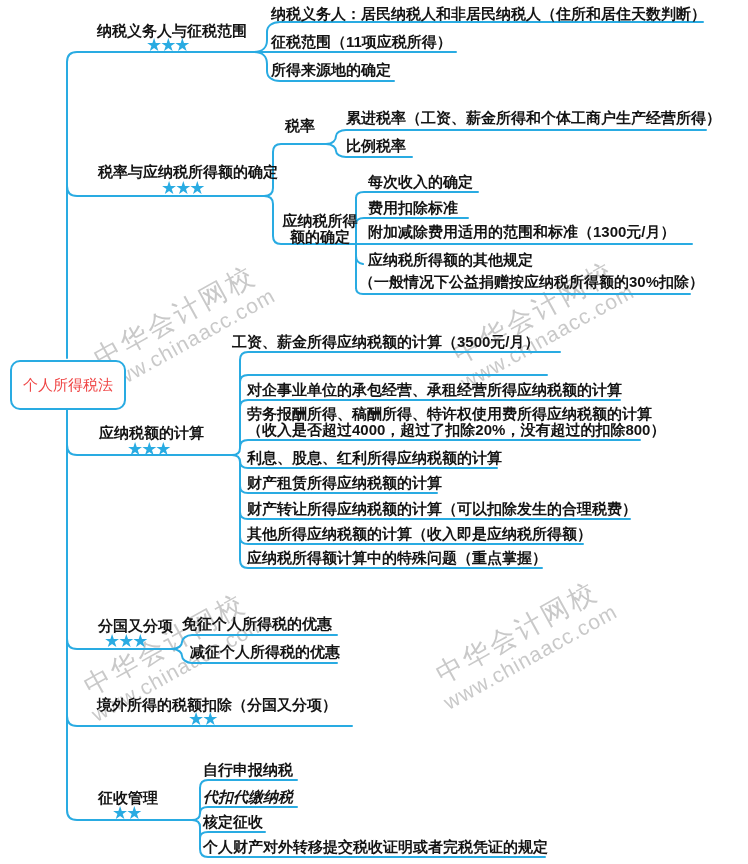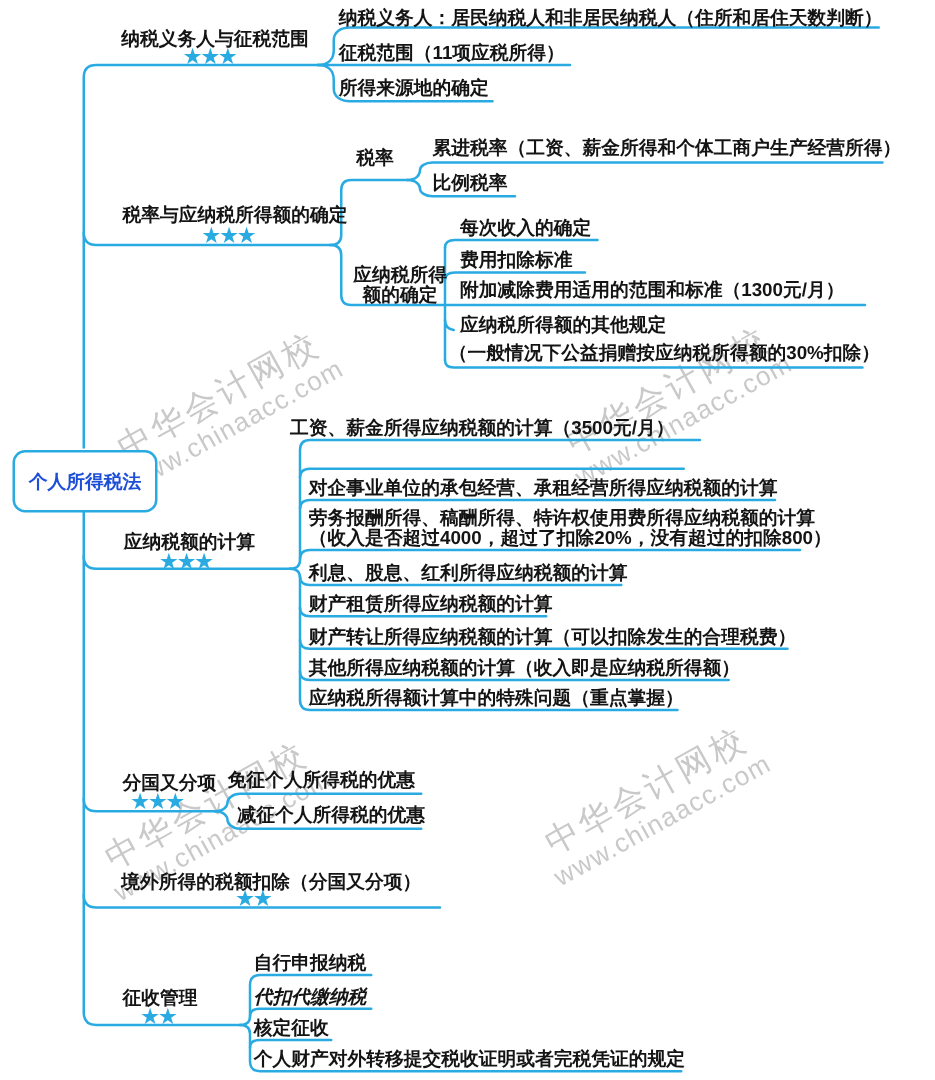--- a/index.html
+++ b/index.html
@@ -9,21 +9,21 @@
   .wm{position:absolute;z-index:1;color:#c9c9c9;transform:rotate(-29deg);text-align:center;
       width:230px;line-height:1.15;pointer-events:none;}
   .wm .l1{font-size:27px;letter-spacing:3px;white-space:nowrap;}
   .wm .l2{font-size:21px;letter-spacing:1px;white-space:nowrap;}
   .txt{position:absolute;z-index:3;font-weight:bold;font-size:15px;color:#141414;white-space:nowrap;}
   .blabel{position:absolute;z-index:3;font-weight:bold;font-size:15px;color:#141414;white-space:nowrap;}
   .stars{position:absolute;z-index:3;color:#29abe2;font-size:18px;letter-spacing:-2px;line-height:1;}
   .rootbox{position:absolute;z-index:4;left:10px;top:360px;width:112px;height:46px;
            background:#fff;border:2px solid #29abe2;border-radius:10px;
            display:flex;align-items:center;justify-content:center;}
-  .rootbox .rt{font-weight:bold;font-size:15px;color:#1d4ed8;text-align:center;}
+  .rootbox .rt{font-weight:normal;font-size:15px;color:#ef4444;text-align:center;}
   .wrapnode{position:absolute;z-index:3;font-weight:bold;font-size:15px;color:#141414;
             width:80px;text-align:center;line-height:16px;white-space:normal;}
 </style>
 </head>
 <body>
 
 <div id="canvas">
 
   <div class="wm" style="left:66px;top:300px;">
     <div class="l1">中华会计网校</div>

